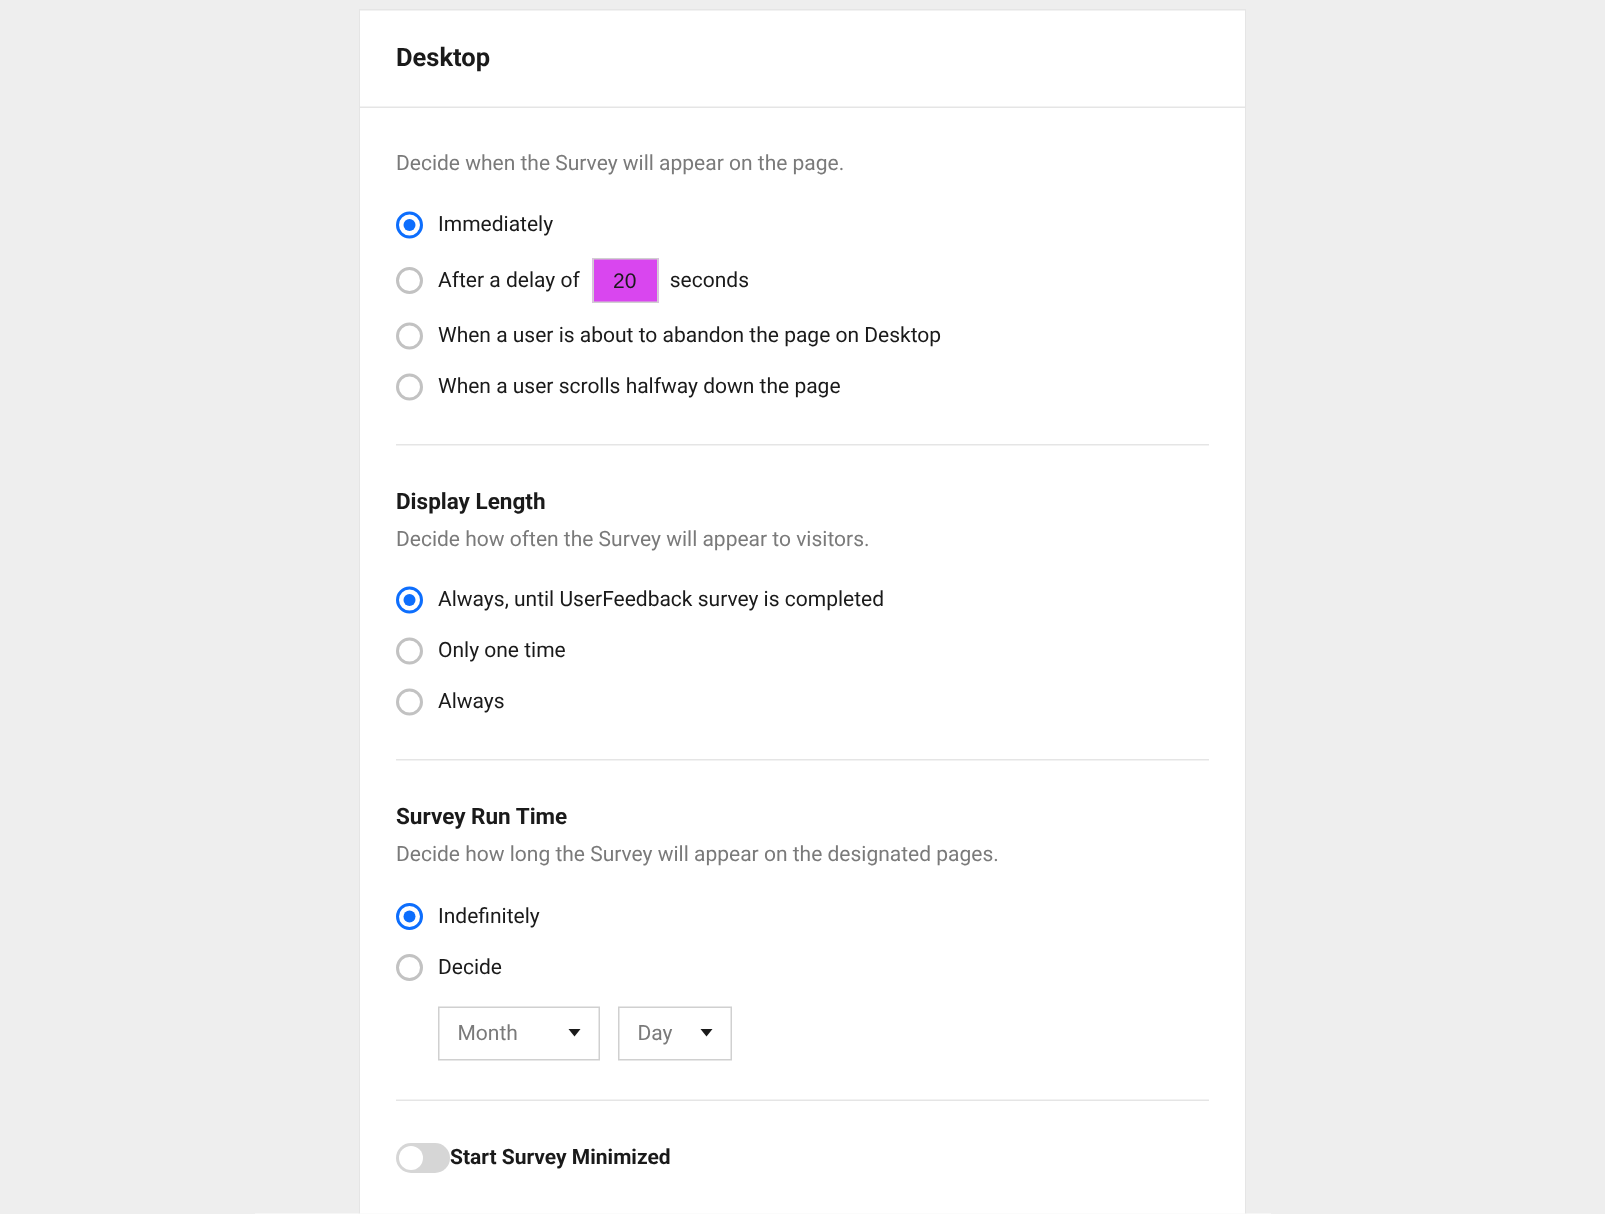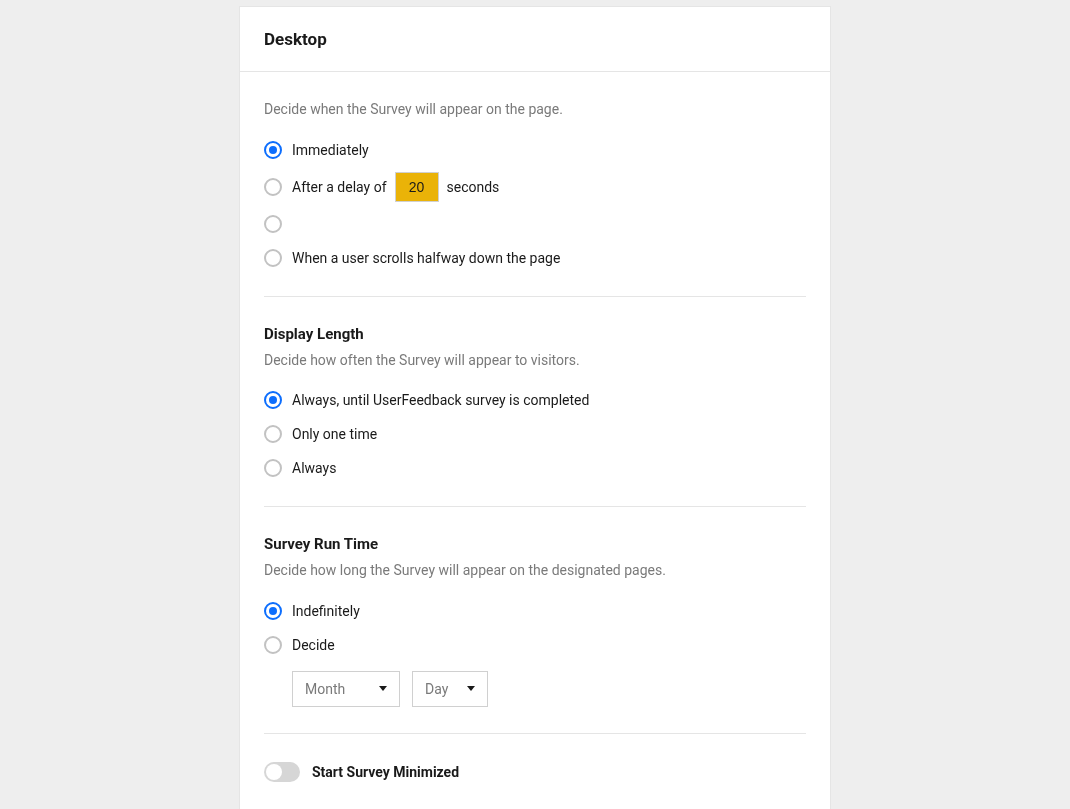--- a/index.html
+++ b/index.html
@@ -95,21 +95,21 @@
       gap: 8px;
       flex-wrap: wrap;
     }
     .inline-input {
       width: 44px;
       height: 30px;
       border: 1px solid #d0d0d0;
       text-align: center;
       font-size: 14px;
       color: #1a1a1a;
-      background: #eab308;
+      background: #d946ef;
     }
     .date-row {
       display: flex;
       gap: 12px;
       margin-top: 14px;
       margin-left: 28px;
     }
     .select-box {
       display: flex;
       align-items: center;
@@ -127,21 +127,21 @@
     .caret {
       width: 0;
       height: 0;
       border-left: 4px solid transparent;
       border-right: 4px solid transparent;
       border-top: 5px solid #1a1a1a;
     }
     .toggle-row {
       display: flex;
       align-items: center;
-      gap: 12px;
+      gap: 0;
       margin-bottom: 10px;
     }
     .toggle {
       width: 36px;
       height: 20px;
       background: #d6d6d6;
       border-radius: 10px;
       position: relative;
       cursor: pointer;
       flex-shrink: 0;
@@ -185,20 +185,21 @@
           <span class="radio"></span>
           <span class="radio-label">
             <span>After a delay of</span>
             <input class="inline-input" type="text" value="20" style="">
             <span>seconds</span>
           </span>
         </div>
 
         <div class="radio-row">
           <span class="radio"></span>
+          <span class="radio-label">When a user is about to abandon the page on Desktop</span>
         </div>
 
         <div class="radio-row">
           <span class="radio"></span>
           <span class="radio-label">When a user scrolls halfway down the page</span>
         </div>
 
       </div>
     </div>
 

